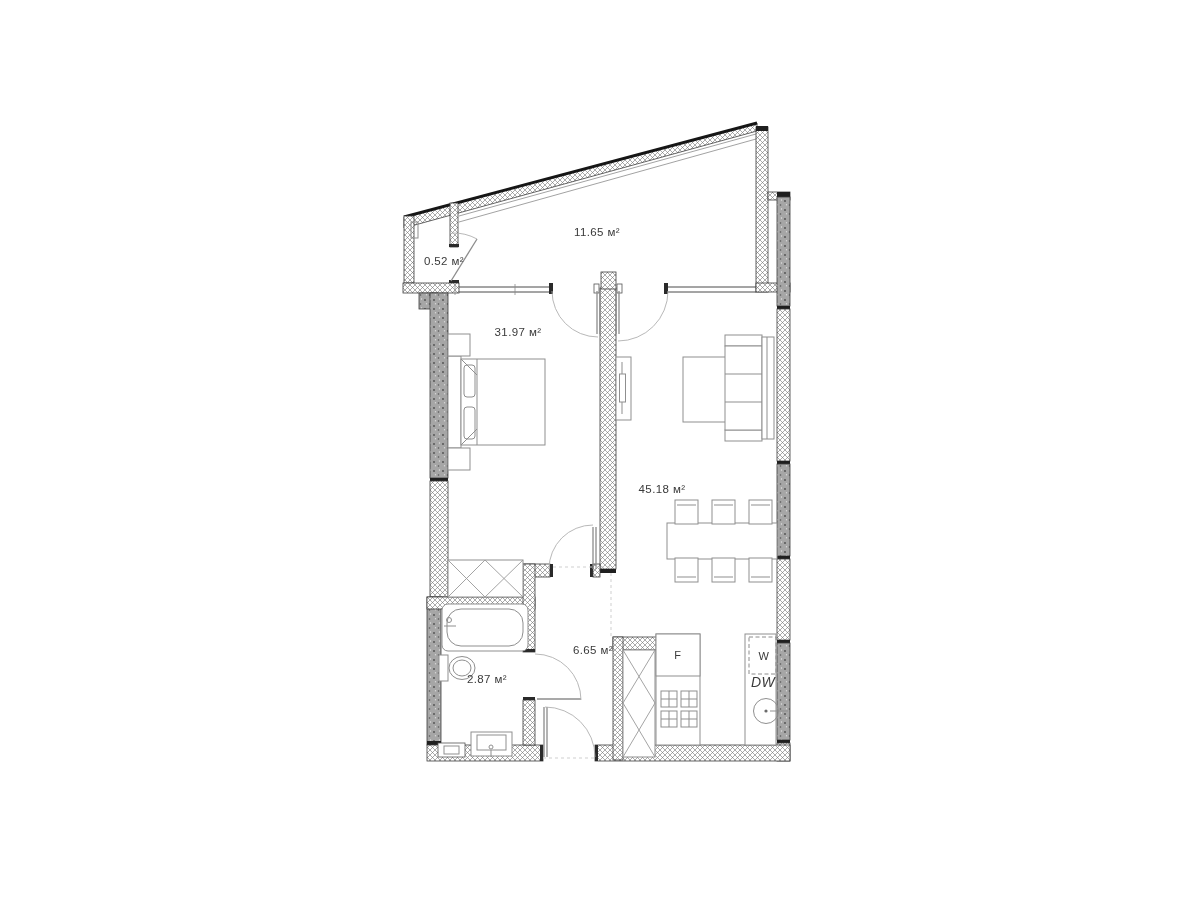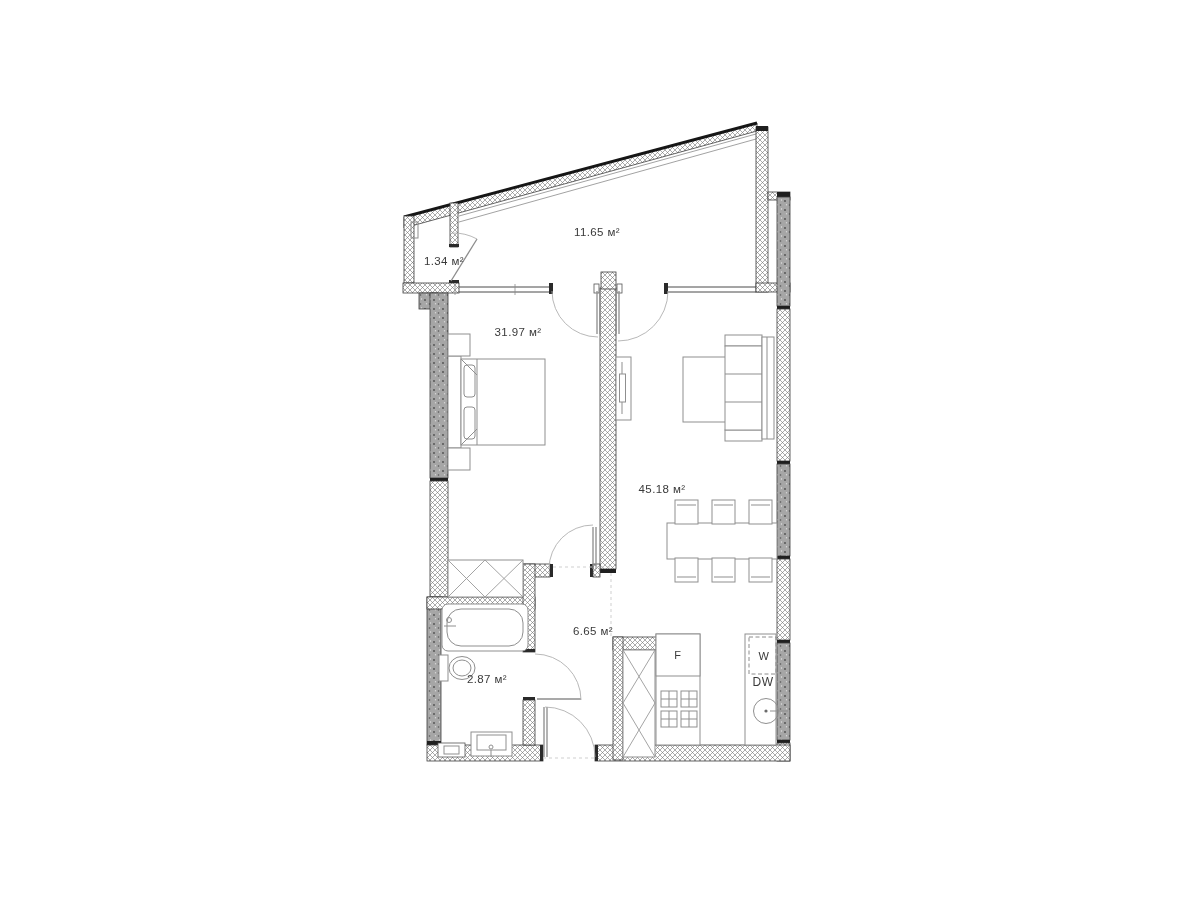--- a/index.html
+++ b/index.html
@@ -2,21 +2,21 @@
 <html style="--c-paper: #ffffff; --c-wall_line: #3d3d3d; --c-concrete_fill: #a6a6a6; --c-hatch_line: #747474; --c-furniture_line: #8f8f8f; --c-door_arc: #b0b0b0; --c-label_text: #3a3a3a;"><head>
 <meta charset="utf-8">
 <style>
   html,body{margin:0;padding:0;background:#fff;}
   .canvas{position:relative;width:1200px;height:900px;background:var(--c-paper,#fff);
           font-family:"Liberation Sans",sans-serif;overflow:hidden;}
   .plan-svg{position:absolute;left:0;top:0;}
   .lbl{position:absolute;transform:translate(-50%,-50%);font-size:11.5px;
        color:var(--c-label_text,#3a3a3a);letter-spacing:.4px;white-space:nowrap;}
   .lbl.ap{font-size:11px;letter-spacing:.6px;}
-  .lbl.ap-s{font-size:12px;letter-spacing:.4px;}
+  .lbl.ap-s{font-size:14px;letter-spacing:.4px;font-style:italic;}
 
   
   .wallx{fill:url(#xh);stroke:var(--c-wall_line,#3d3d3d);stroke-width:.8;}
   .walls{fill:url(#sp);stroke:var(--c-wall_line,#3d3d3d);stroke-width:.8;}
   .cap{fill:#1f1f1f;}
   .furn{fill:#fff;stroke:var(--c-furniture_line,#8f8f8f);stroke-width:1;}
   .furnl{fill:none;stroke:var(--c-furniture_line,#8f8f8f);stroke-width:1;}
   .xline{stroke:#9a9a9a;stroke-width:.9;}
   .win{stroke:#4a4a4a;stroke-width:1;}
   .winlt{stroke:#8a8a8a;stroke-width:.8;}
@@ -269,21 +269,21 @@
     <rect class="dashw" x="749" y="637" width="27" height="37"></rect>
   </g>
   <g>
     <circle class="furnl" cx="766" cy="711" r="12.5"></circle>
     <circle cx="766" cy="711" r="1.6" fill="#6b6b6b"></circle>
     <line class="furnl" x1="770" y1="711" x2="788" y2="711"></line>
   </g>
 </svg>
 
 <div class="lbl" style="left:597px;top:232px">11.65 м²</div>
-<div class="lbl" style="left:444px;top:261px">1.34 м²</div>
+<div class="lbl" style="left:444px;top:261px">0.52 м²</div>
 <div class="lbl" style="left:518px;top:332px">31.97 м²</div>
 <div class="lbl" style="left:662px;top:489px">45.18 м²</div>
-<div class="lbl" style="left:593px;top:631px">6.65 м²</div>
+<div class="lbl" style="left:593px;top:650px">6.65 м²</div>
 <div class="lbl" style="left:487px;top:679px">2.87 м²</div>
 <div class="lbl ap" style="left:678px;top:655px">F</div>
 <div class="lbl ap" style="left:764px;top:656px">W</div>
 <div class="lbl ap-s" style="left:763px;top:682px">DW</div>
 </div>
 
 </body></html>

